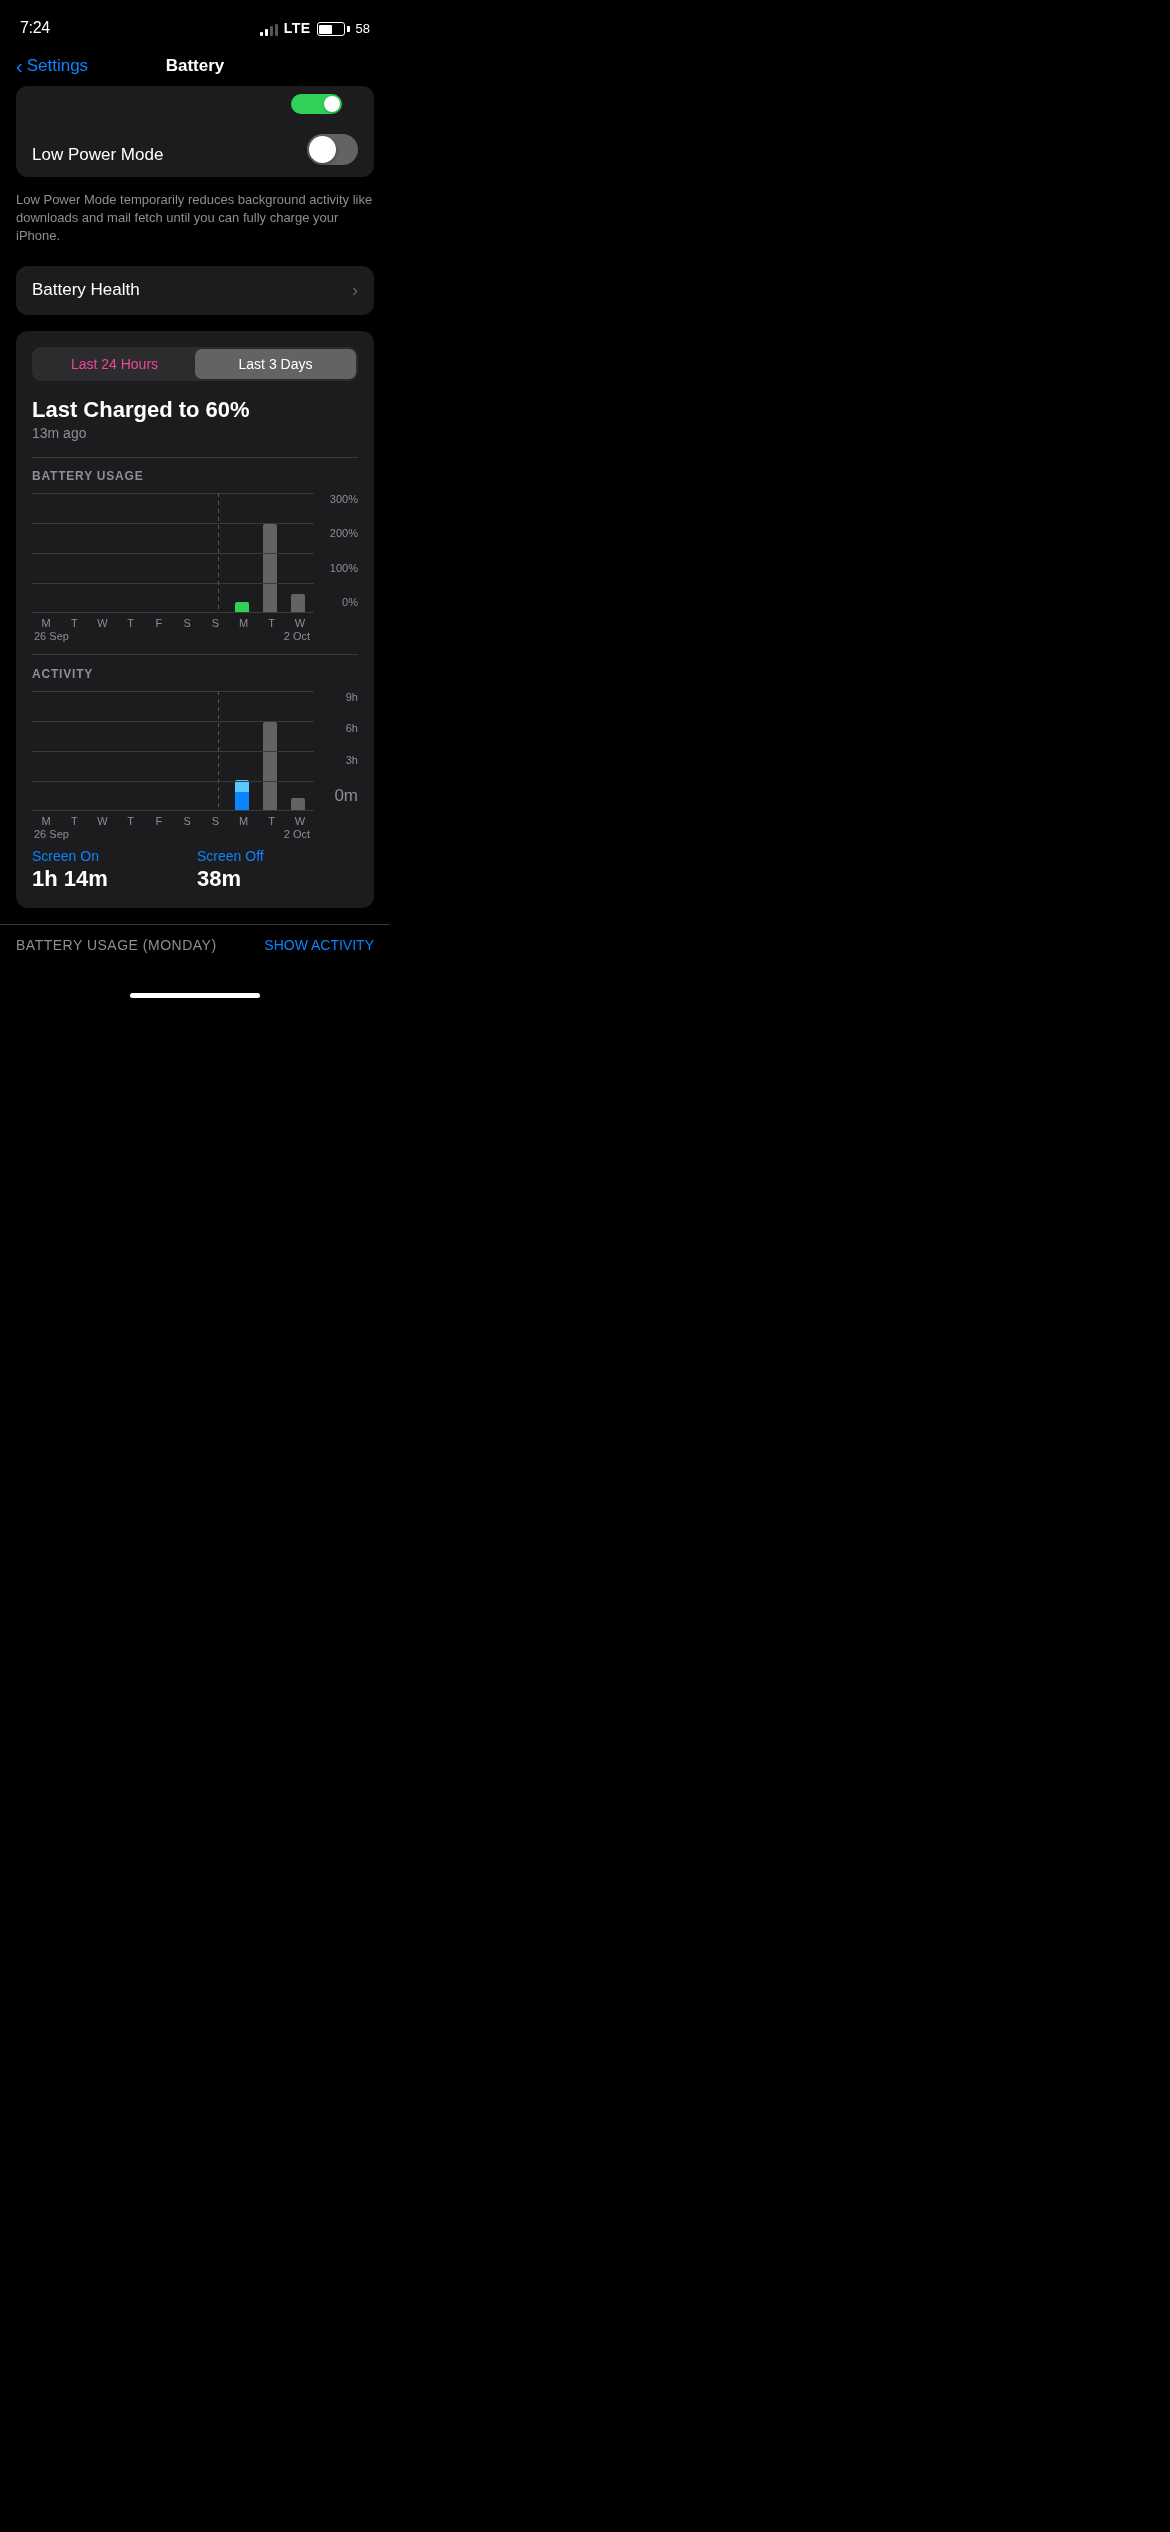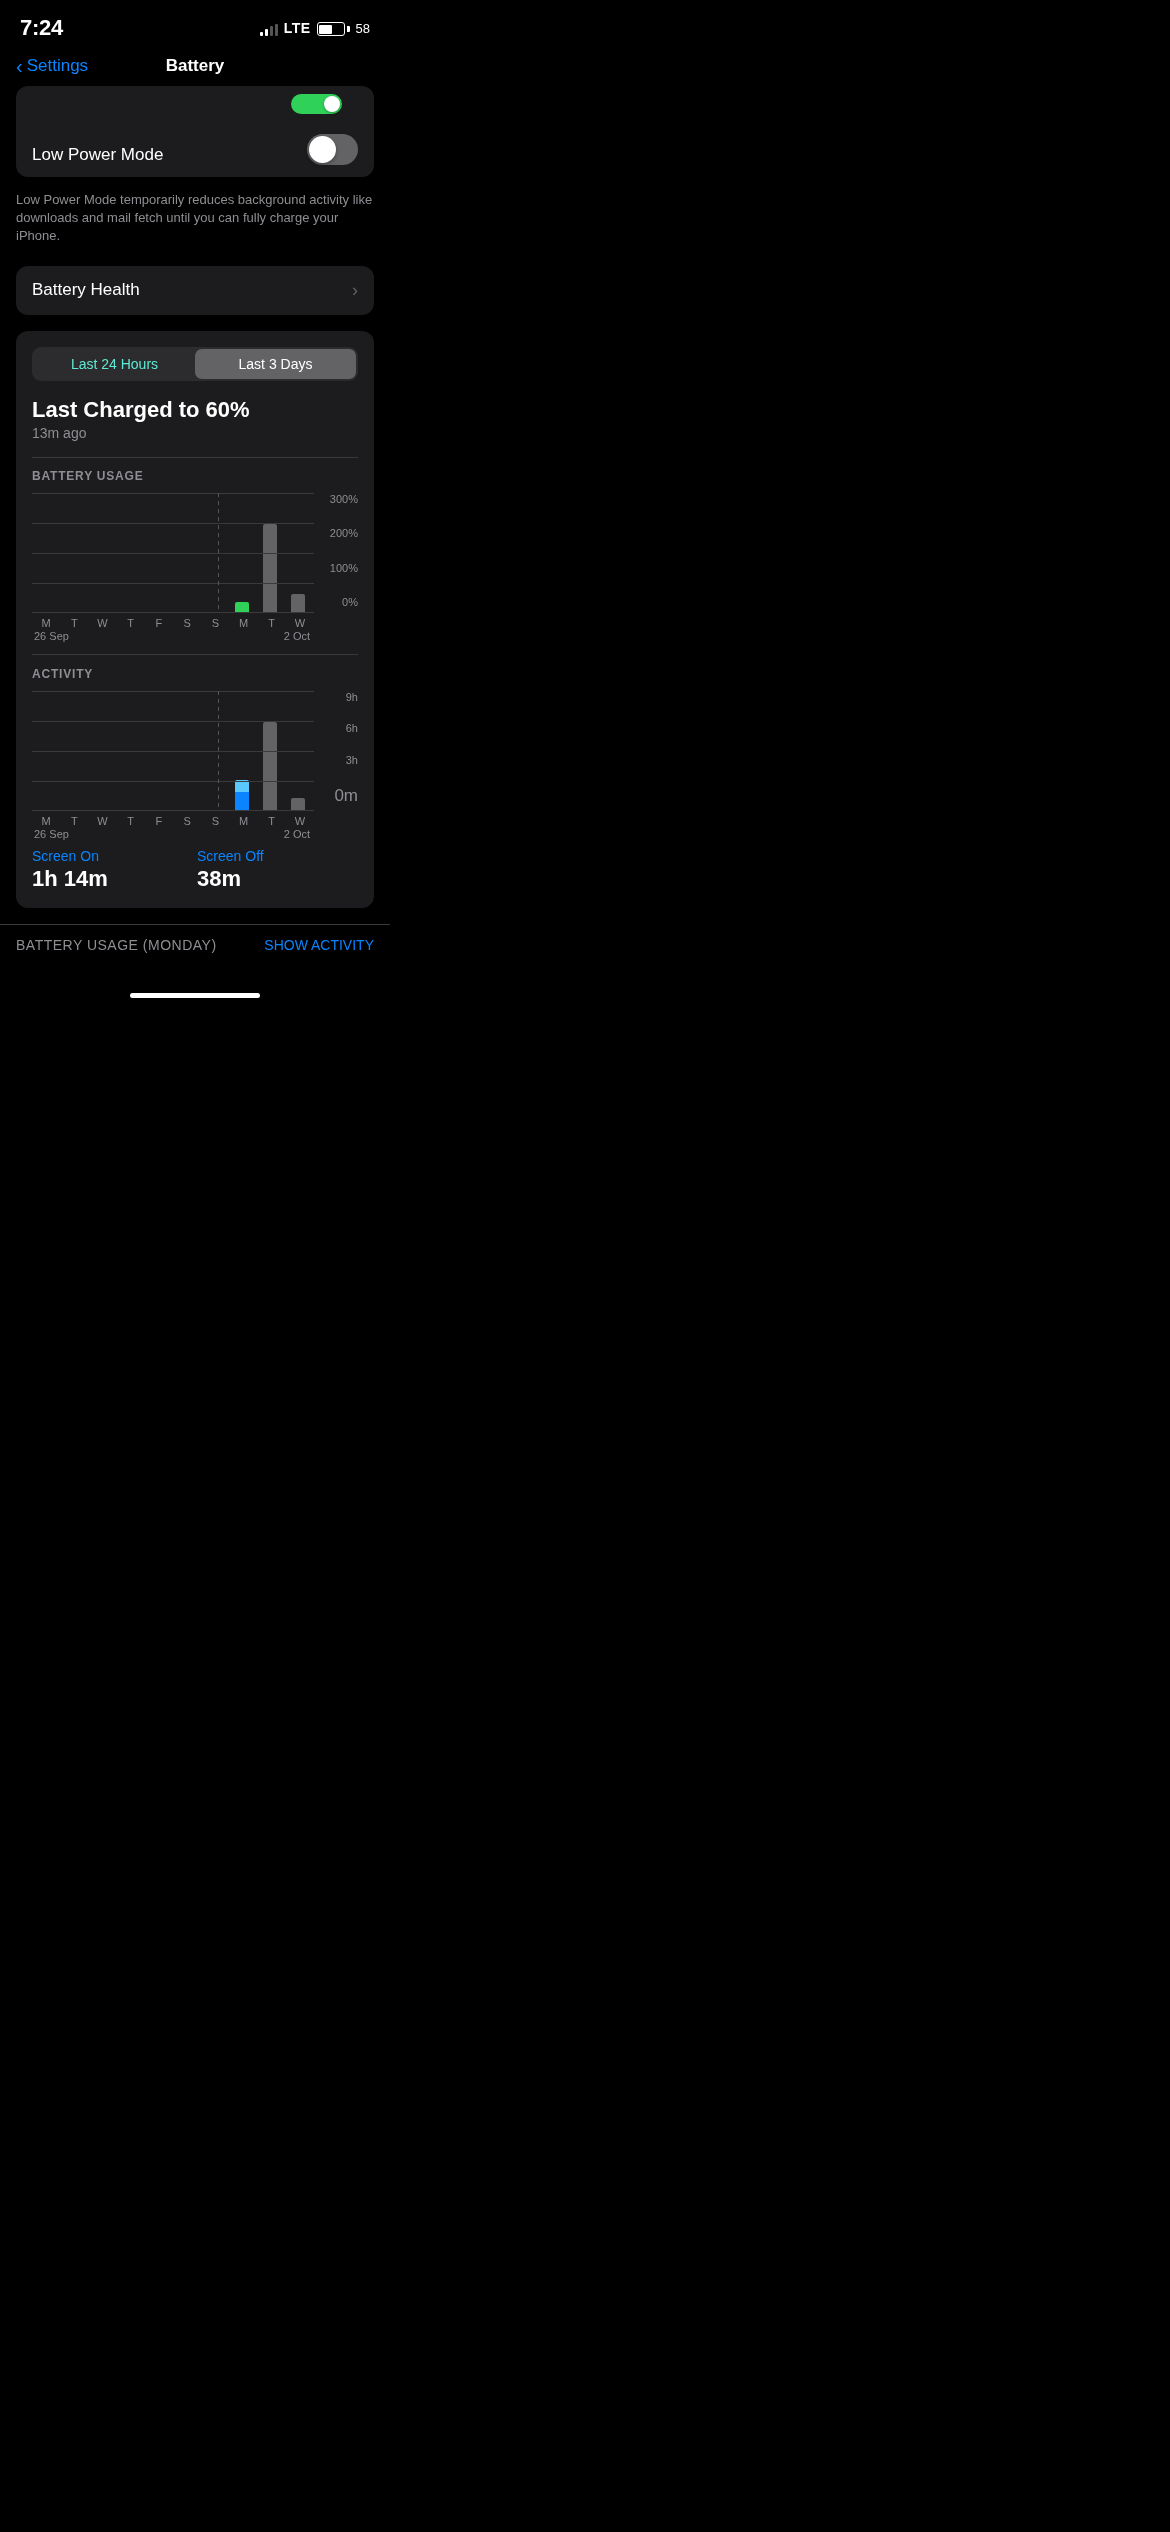--- a/index.html
+++ b/index.html
@@ -15,22 +15,22 @@
 
     
     .status-bar {
       display: flex;
       justify-content: space-between;
       align-items: center;
       padding: 14px 20px 6px;
       height: 48px;
     }
     .status-time {
-      font-size: 22px;
-      font-weight: 700;
+      font-size: 16px;
+      font-weight: 400;
       letter-spacing: -0.3px;
     }
     .status-right {
       display: flex;
       align-items: flex-end;
       gap: 6px;
     }
     .signal-bars {
       display: flex;
       align-items: flex-end;
@@ -208,21 +208,21 @@
       border-radius: 9px;
       padding: 2px;
       margin-bottom: 16px;
     }
     .segment-btn {
       flex: 1;
       text-align: center;
       padding: 7px 0;
       font-size: 14px;
       font-weight: 500;
-      color: #5eead4;
+      color: #ec4899;
       border-radius: 7px;
       cursor: pointer;
     }
     .segment-btn.active {
       background: #636366;
       color: #fff;
     }
 
     
     .last-charged-title {

